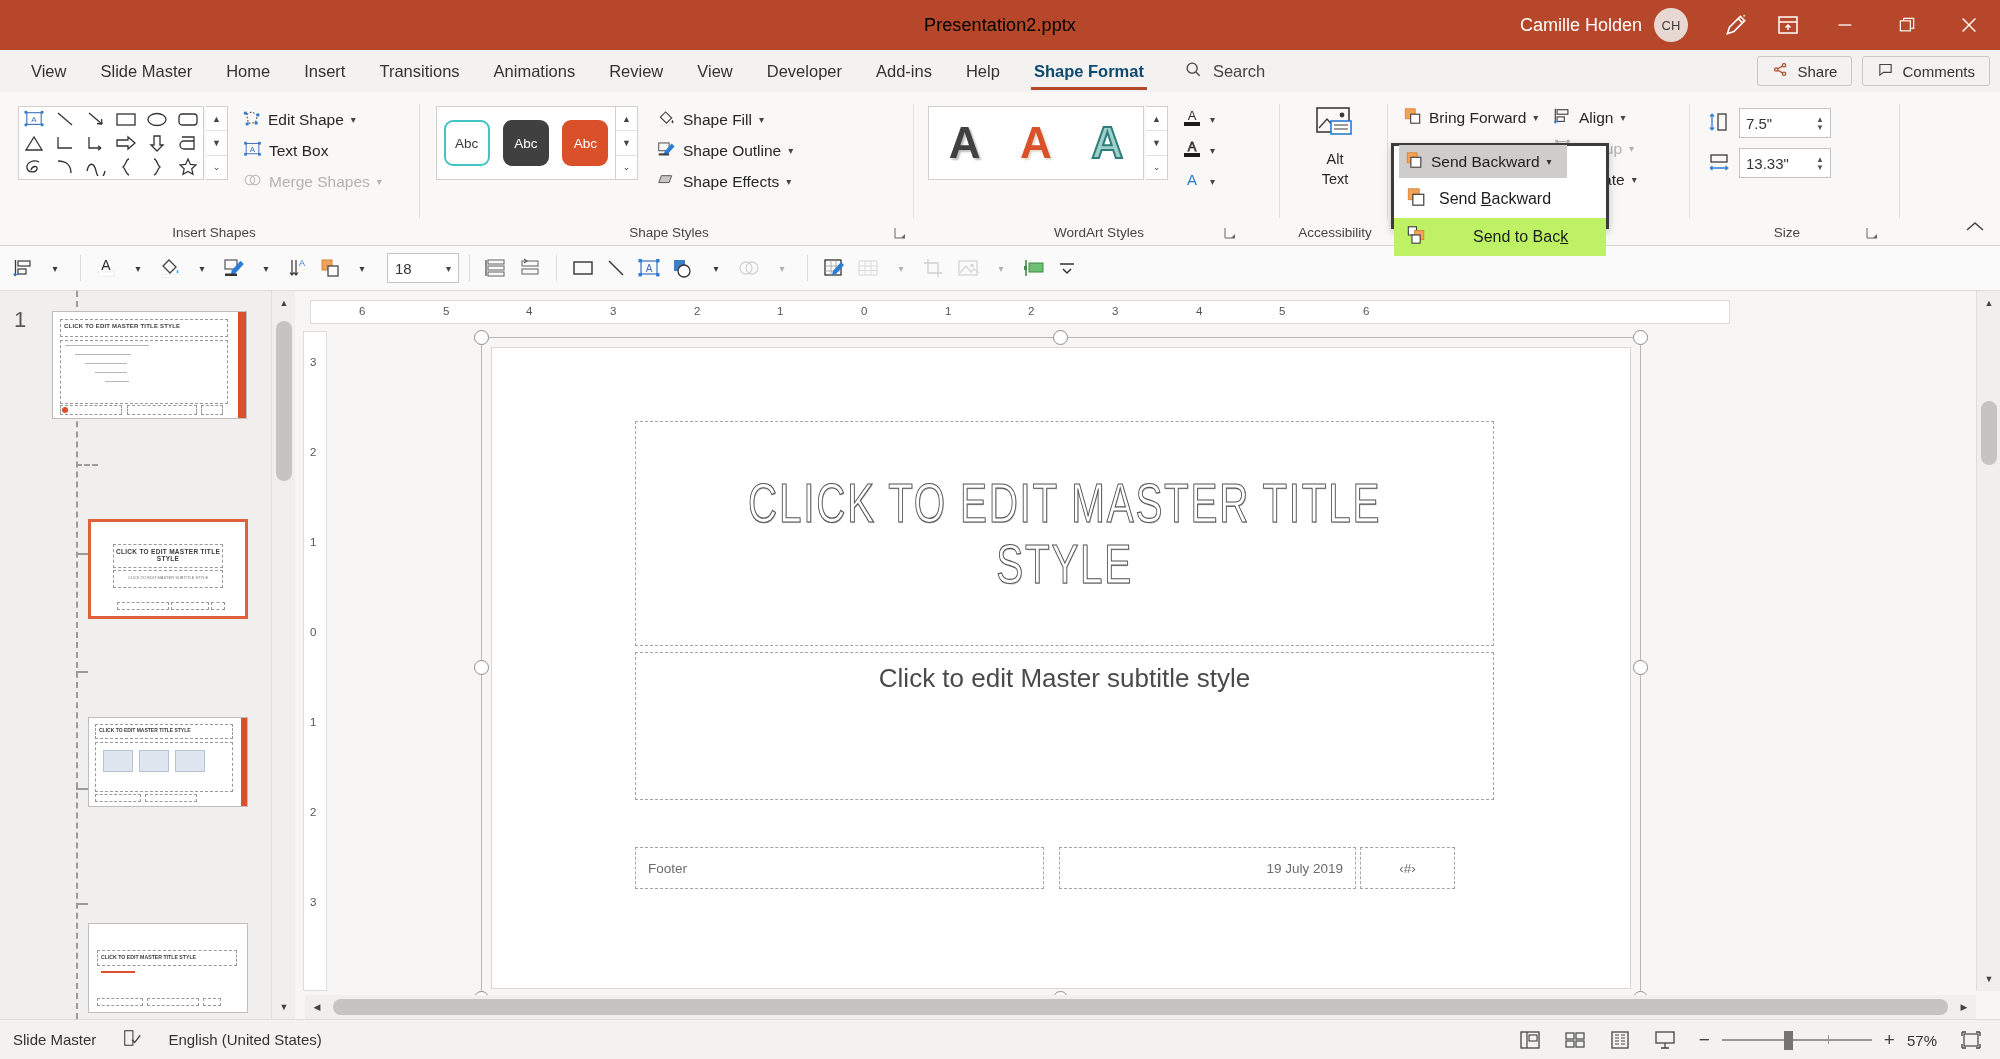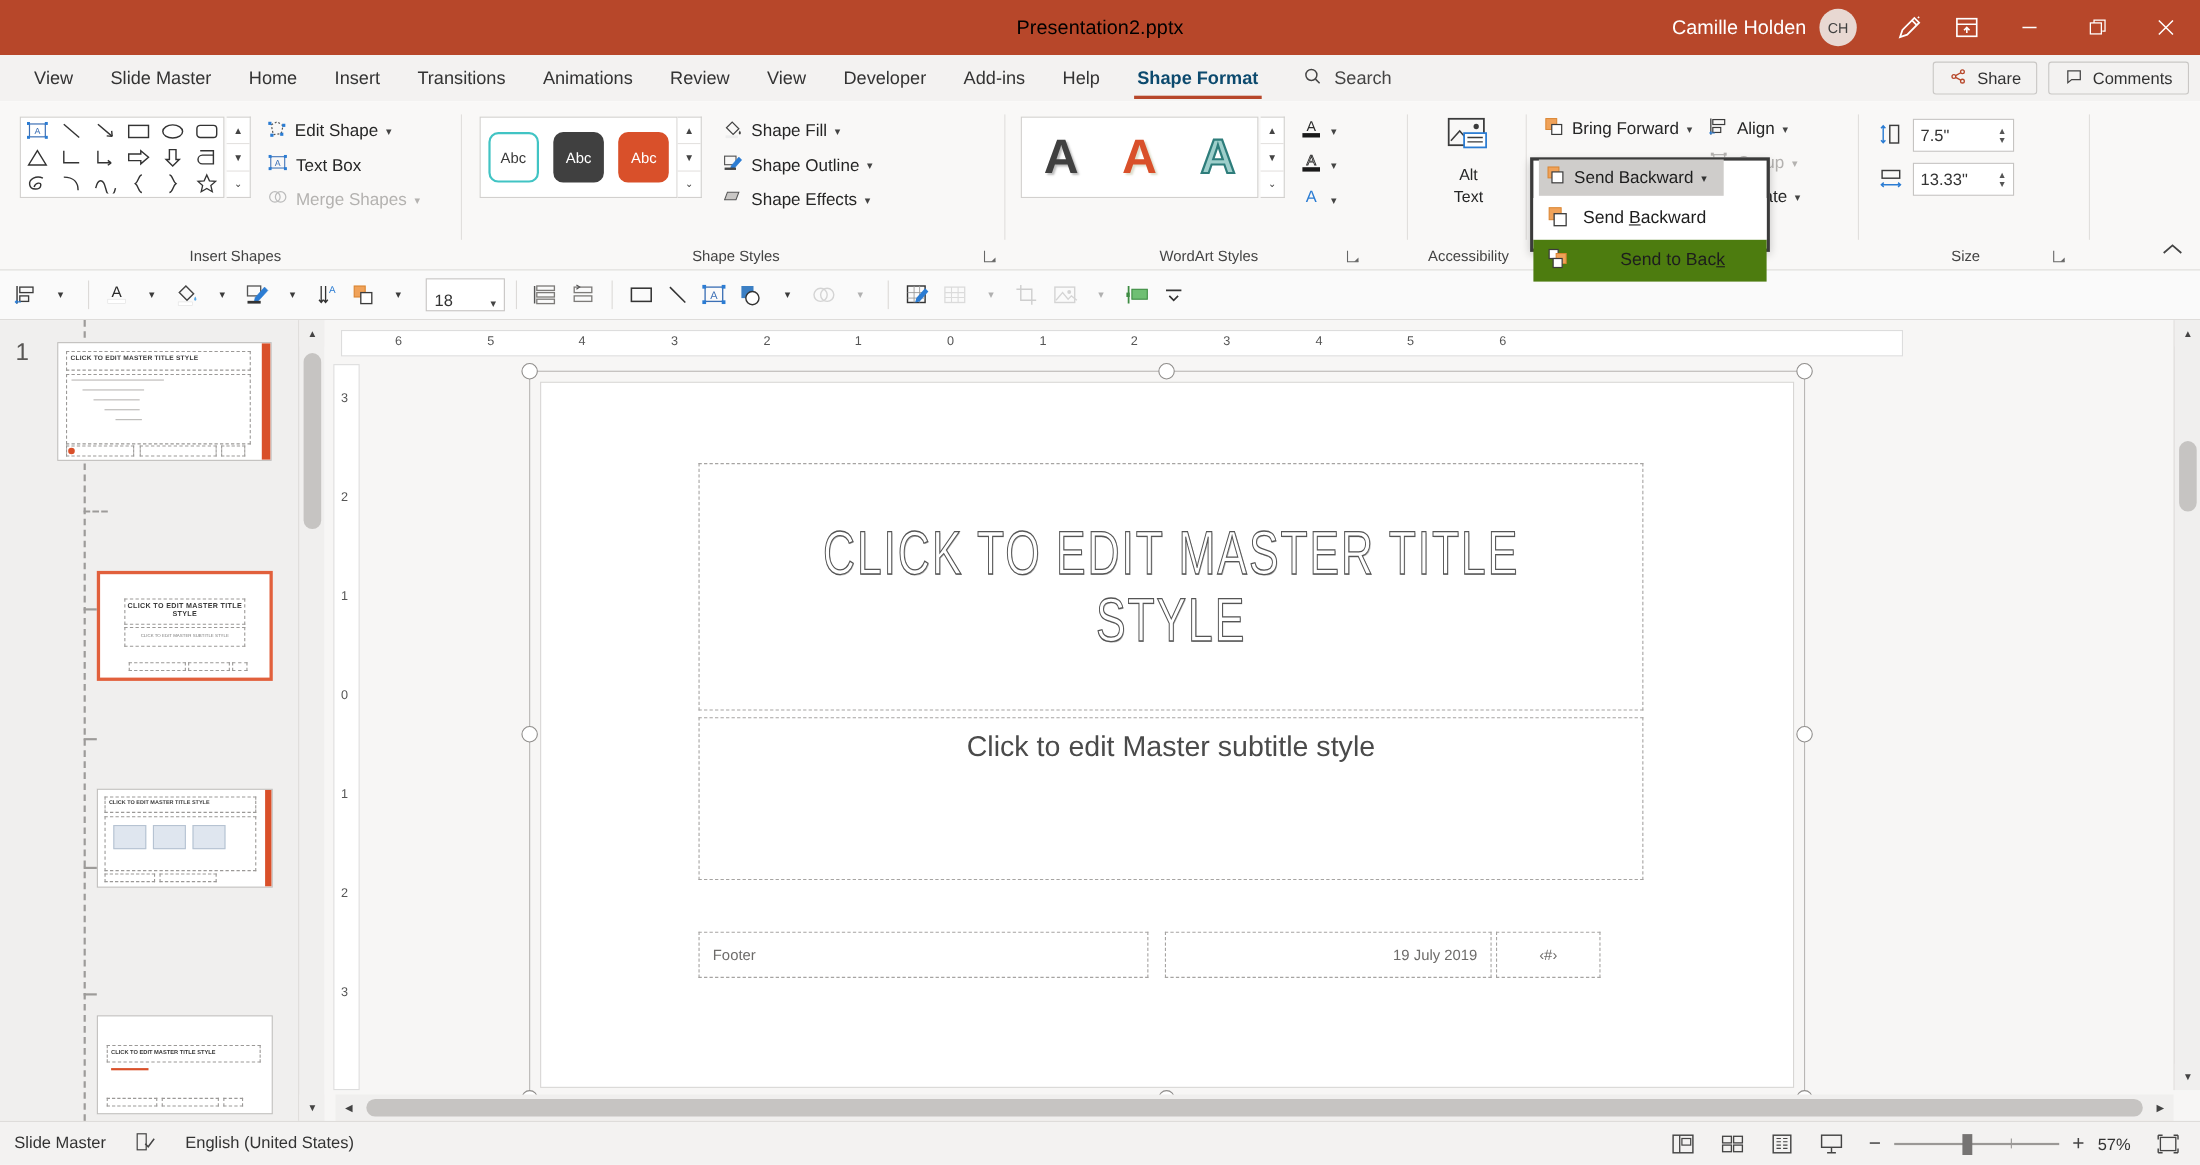--- a/index.html
+++ b/index.html
@@ -120,21 +120,21 @@
   .toolbar2{
     position:absolute; left:0; top:246px; width:2000px; height:45px;
     background:#fafafa; border-bottom:1px solid #dedcda;
     display:flex; align-items:center; padding-left:8px; gap:2px;
   }
   .t2{ height:34px; min-width:30px; display:flex; align-items:center; justify-content:center; padding:0 4px; color:#3b3b3b; }
   .t2.dis{ opacity:.38; }
   .t2sep{ width:1px; height:26px; background:#dcdad8; margin:0 8px; }
   .fontsize{
     width:72px; height:30px; border:1px solid #c6c4c2; background:#fff;
-    display:flex; align-items:flex-end; justify-content:space-between; padding:0 7px; font-size:15px; color:#333;
+    display:flex; align-items:center; justify-content:space-between; padding:0 7px; font-size:15px; color:#333;
   }
   .ribbon-collapse{ position:absolute; right:14px; top:226px; color:#444; }
 
   
   .thumbpane{
     position:absolute; left:0; top:291px; width:295px; bottom:40px;
     background:#f0efee; overflow:hidden;
   }
   .hierline{ position:absolute; left:76px; top:0; bottom:0; width:0; border-left:2px dashed #9d9b99; }
   .thumb{
@@ -224,21 +224,21 @@
   
   .menu{
     position:absolute; left:1391px; top:143px; width:218px; height:86px;
     background:#fff; border:3px solid #3b3b3b; z-index:60;
     box-shadow:0 3px 8px rgba(0,0,0,.22);
   }
   .mitem{
     height:38px; display:flex; align-items:center; gap:12px; padding-left:12px;
     font-size:16px; color:#1d1d1d; background:#fff;
   }
-  .mitem.hover{ background:#4d7c0f;gap:46px; }
+  .mitem.hover{ background:#bef264;gap:46px; }
   .mitem u{ text-decoration:underline; }
   .menu-host{
     position:absolute; left:1399px; top:145px; width:168px; height:33px;
     background:#cfcdcb; z-index:61;
     display:flex; align-items:center; gap:7px; padding-left:6px; font-size:15.5px; color:#1d1d1d;
   }
   .nowrap{ white-space:nowrap; }
 </style>
 </head>
 <body>

